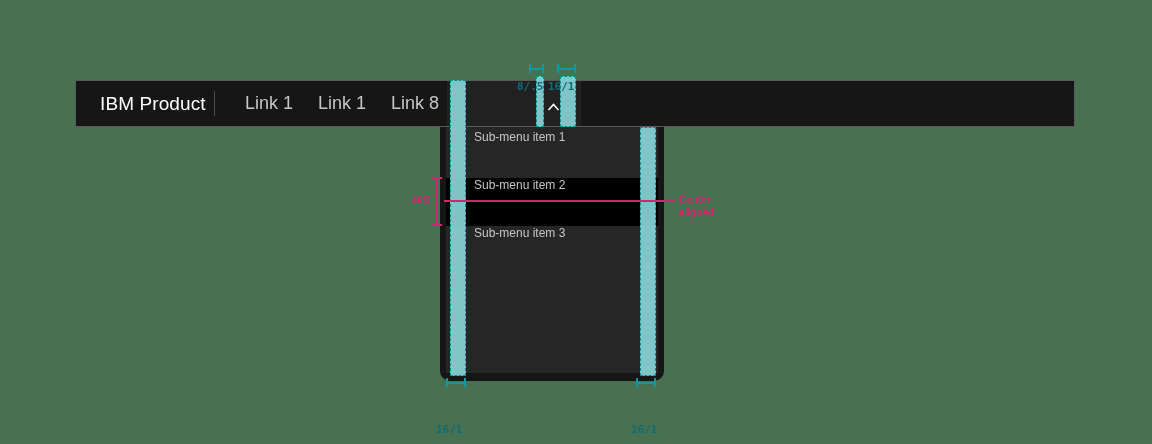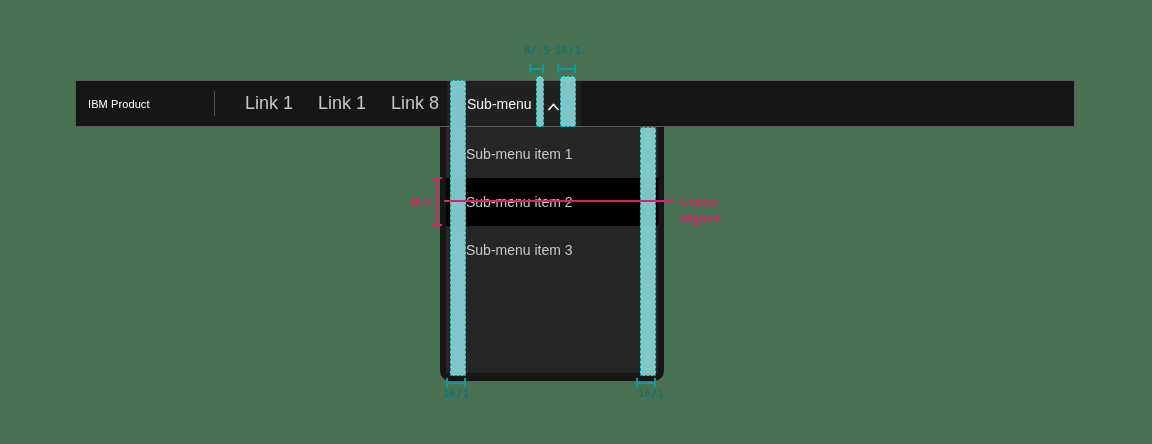--- a/index.html
+++ b/index.html
@@ -17,22 +17,22 @@
   }
   #stage{position:relative;width:1152px;height:444px;}
 
   
   .hdr{
     position:absolute;left:75px;top:80px;width:1000px;height:47px;
     background:#161616;border:1px solid rgba(195,205,195,0.38);
     box-sizing:border-box;z-index:1;
   }
   .brand{
-    position:absolute;left:12px;top:0;height:45px;display:flex;align-items:center;
-    color:#ffffff;font-size:11px;letter-spacing:.1px;white-space:pre;
+    position:absolute;left:24px;top:0;height:45px;display:flex;align-items:center;
+    color:#ffffff;font-size:19px;letter-spacing:.1px;white-space:pre;
   }
   .brand .bold{font-weight:400;}
   .hdr-divider{
     position:absolute;left:138px;top:10px;width:1px;height:25px;background:#4d4d4d;
   }
   .hlink{
     position:absolute;top:0;height:45px;display:flex;align-items:center;
     color:#c6c6c6;font-size:18px;cursor:pointer;
   }
   .hlink.l1{left:169px;} .hlink.l2{left:242px;} .hlink.l3{left:315px;}
@@ -51,40 +51,40 @@
   
   .panel-frame{
     position:absolute;left:440px;top:127px;width:224px;height:254px;
     background:#161616;border-radius:0 0 10px 10px;z-index:1;
   }
   .menu{
     position:absolute;left:446px;top:127px;width:212px;height:246px;
     background:#262626;padding-top:3px;box-sizing:border-box;z-index:1;
   }
   .mitem{
-    height:48px;display:flex;align-items:center;padding-left:20px;
-    color:#c6c6c6;font-size:14px;cursor:pointer;
+    height:48px;display:flex;align-items:flex-start;padding-left:28px;
+    color:#c6c6c6;font-size:12px;cursor:pointer;
   }
   .mitem.active{background:#000000;}
 
   
   .tbar{
     position:absolute;background:var(--teal-fill);
     border:1px dashed var(--teal-border);box-sizing:border-box;z-index:2;
   }
   .tbar.left   {left:450px;top:80px; width:16px;height:296px;}
   .tbar.gap8   {left:536px;top:76px; width:8px; height:51px;}
   .tbar.right16{left:560px;top:76px; width:16px;height:51px;}
   .tbar.pright {left:640px;top:127px;width:16px;height:249px;}
 
   
   .tlabel{
-    position:absolute;width:40px;text-align:center;
+    position:absolute;width:40px;text-align:left;
     font-family:"DejaVu Sans Mono","Liberation Mono",monospace;
-    font-weight:400;font-size:11px;color:var(--teal-text);z-index:4;
+    font-weight:700;font-size:11px;color:var(--teal-text);z-index:4;margin-top:36px;
   }
   .tlabel.t1{left:517px;top:44px;}
   .tlabel.t2{left:548px;top:44px;}
   .tlabel.b1{left:436px;top:387px;}
   .tlabel.b2{left:631px;top:387px;}
   .ibeam{
     position:absolute;height:9px;
     border-left:2px solid var(--teal-mark);border-right:2px solid var(--teal-mark);
     box-sizing:border-box;z-index:4;
   }
@@ -96,22 +96,22 @@
   .ibeam.t2{left:557px;top:64px;width:19px;}
   .ibeam.b1{left:446px;top:378px;width:20px;}
   .ibeam.b2{left:636px;top:378px;width:20px;}
 
   
   .m-vline{position:absolute;left:436px;top:177px;width:2px;height:49px;background:var(--magenta);z-index:3;}
   .m-cap{position:absolute;left:432px;width:10px;height:2px;background:var(--magenta);z-index:3;}
   .m-cap.top{top:177px;} .m-cap.bot{top:224px;}
   .m-hline{position:absolute;left:444px;top:200px;width:230px;height:2px;background:var(--magenta);z-index:3;}
   .mlabel{
-    position:absolute;font-family:Liberation Serif, serif;
-    font-weight:700;font-size:13px;color:var(--magenta);z-index:4;line-height:1.3;
+    position:absolute;font-family:Liberation Sans, sans-serif;
+    font-weight:700;font-size:10px;color:var(--magenta);z-index:4;line-height:1.3;
   }
   .mlabel.h48{left:393px;top:194px;width:38px;text-align:right;}
   .mlabel.center{left:679px;top:193px;width:62px;}
 </style>
 </head>
 <body>
 
 <div id="stage">
 
   <div class="hdr">
@@ -120,21 +120,20 @@
     <div class="hlink l1">
         <span>Link 1</span>
       </div>
     <div class="hlink l2">
         <span>Link 1</span>
       </div>
     <div class="hlink l3">
         <span>Link 8</span>
       </div>
     <div class="trigger">
-      <span class="trigger-label">Sub-menu</span>
       <span class="trigger-chevron">
         <svg width="13" height="10" viewBox="0 0 13 10">
             <polyline points="1.5,8 6.5,2.5 11.5,8" fill="none" stroke="#ffffff" stroke-width="1.6"></polyline>
           </svg>
       </span>
     </div>
   </div>
 
   <div class="panel-frame"></div>
   <div class="menu">

